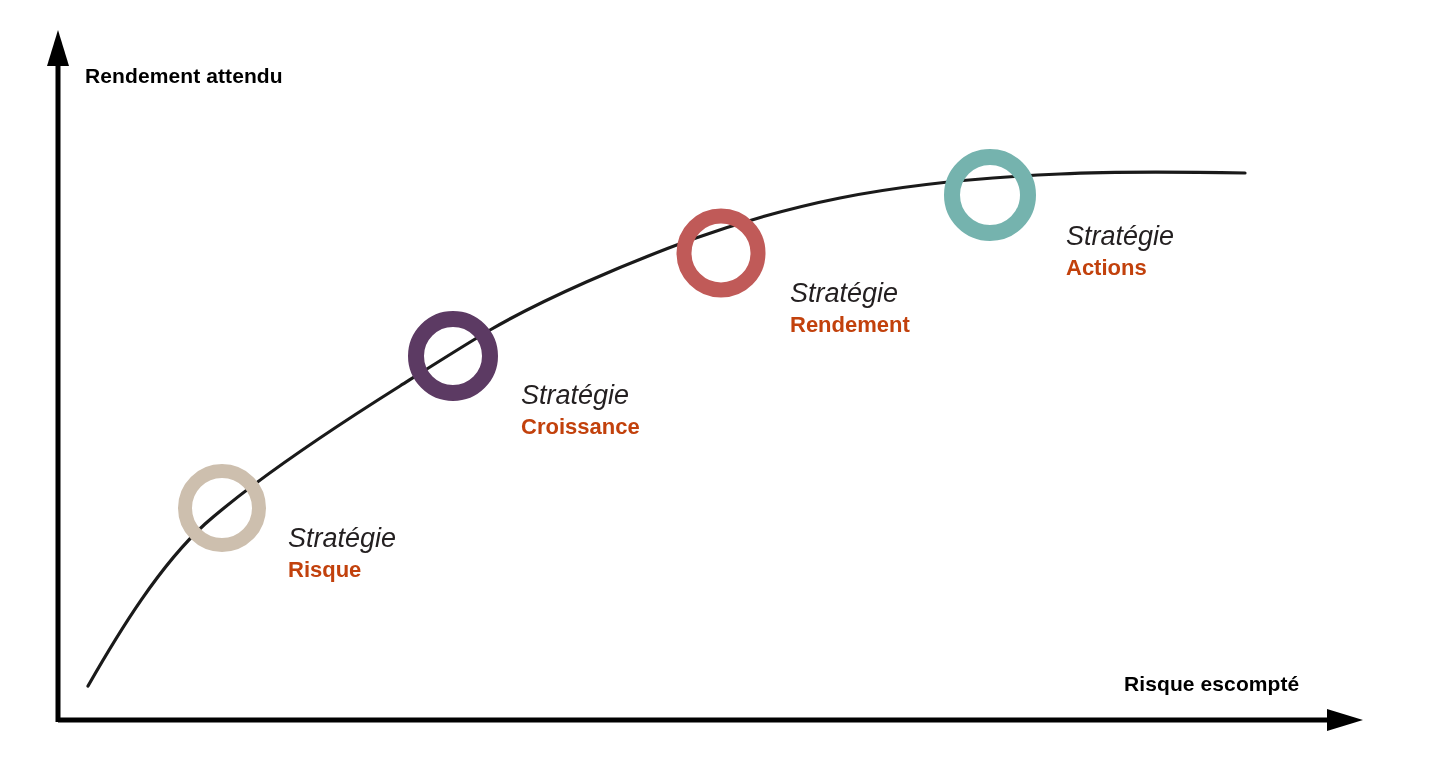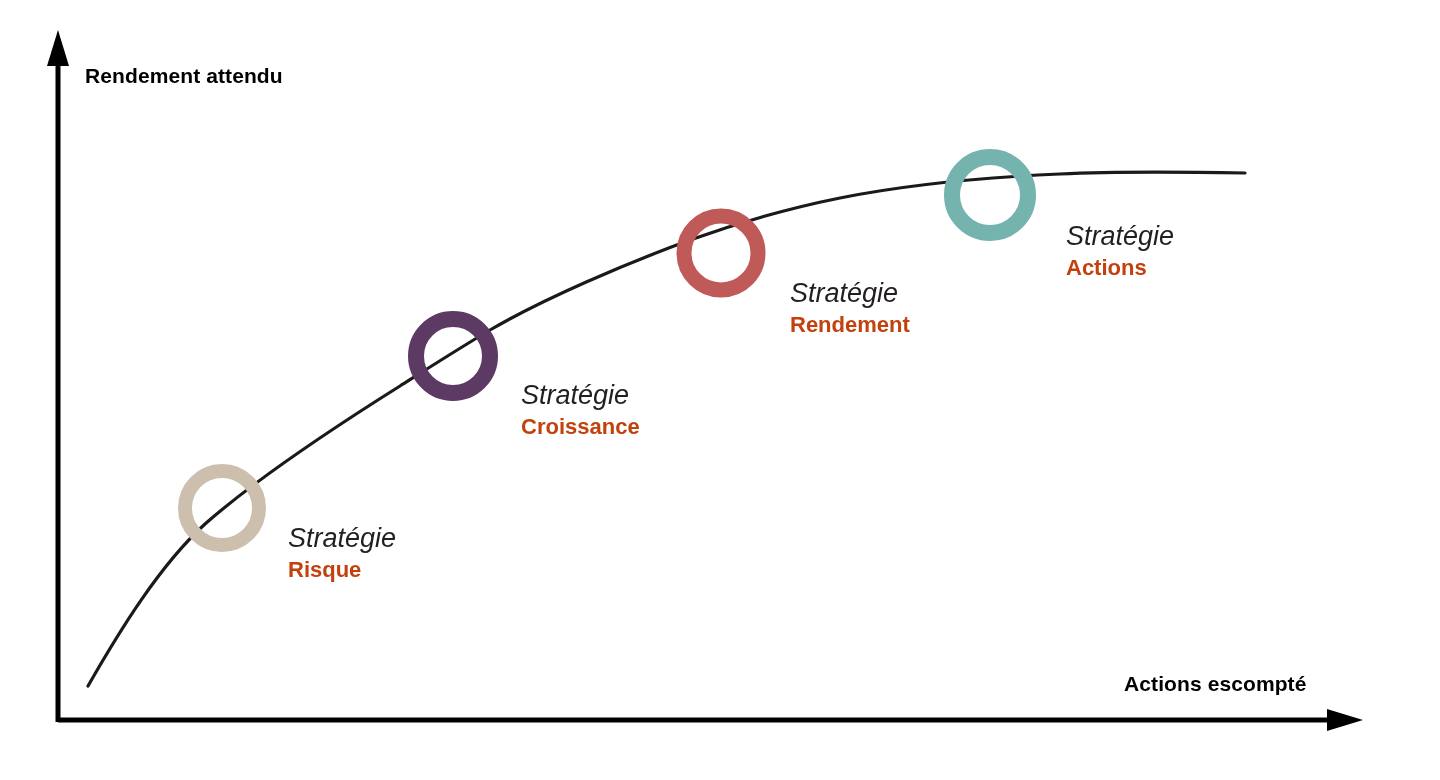--- a/index.html
+++ b/index.html
@@ -97,21 +97,21 @@
     </g>
     <g>
       <circle cx="721" cy="253" r="37" fill="none" stroke="#c05a58" stroke-width="15"></circle>
     </g>
     <g>
       <circle cx="990" cy="195" r="38" fill="none" stroke="#75b3ae" stroke-width="16"></circle>
     </g>
   </svg>
 
   <div class="axis-label" id="y-axis-label">Rendement attendu</div>
-  <div class="axis-label" id="x-axis-label">Actions escompté</div>
+  <div class="axis-label" id="x-axis-label">Risque escompté</div>
 
   <div class="point-label" id="label-0">
     <span class="lead">Stratégie</span>
     <span class="name">Risque</span>
   </div>
   <div class="point-label" id="label-1">
     <span class="lead">Stratégie</span>
     <span class="name">Croissance</span>
   </div>
   <div class="point-label" id="label-2">

